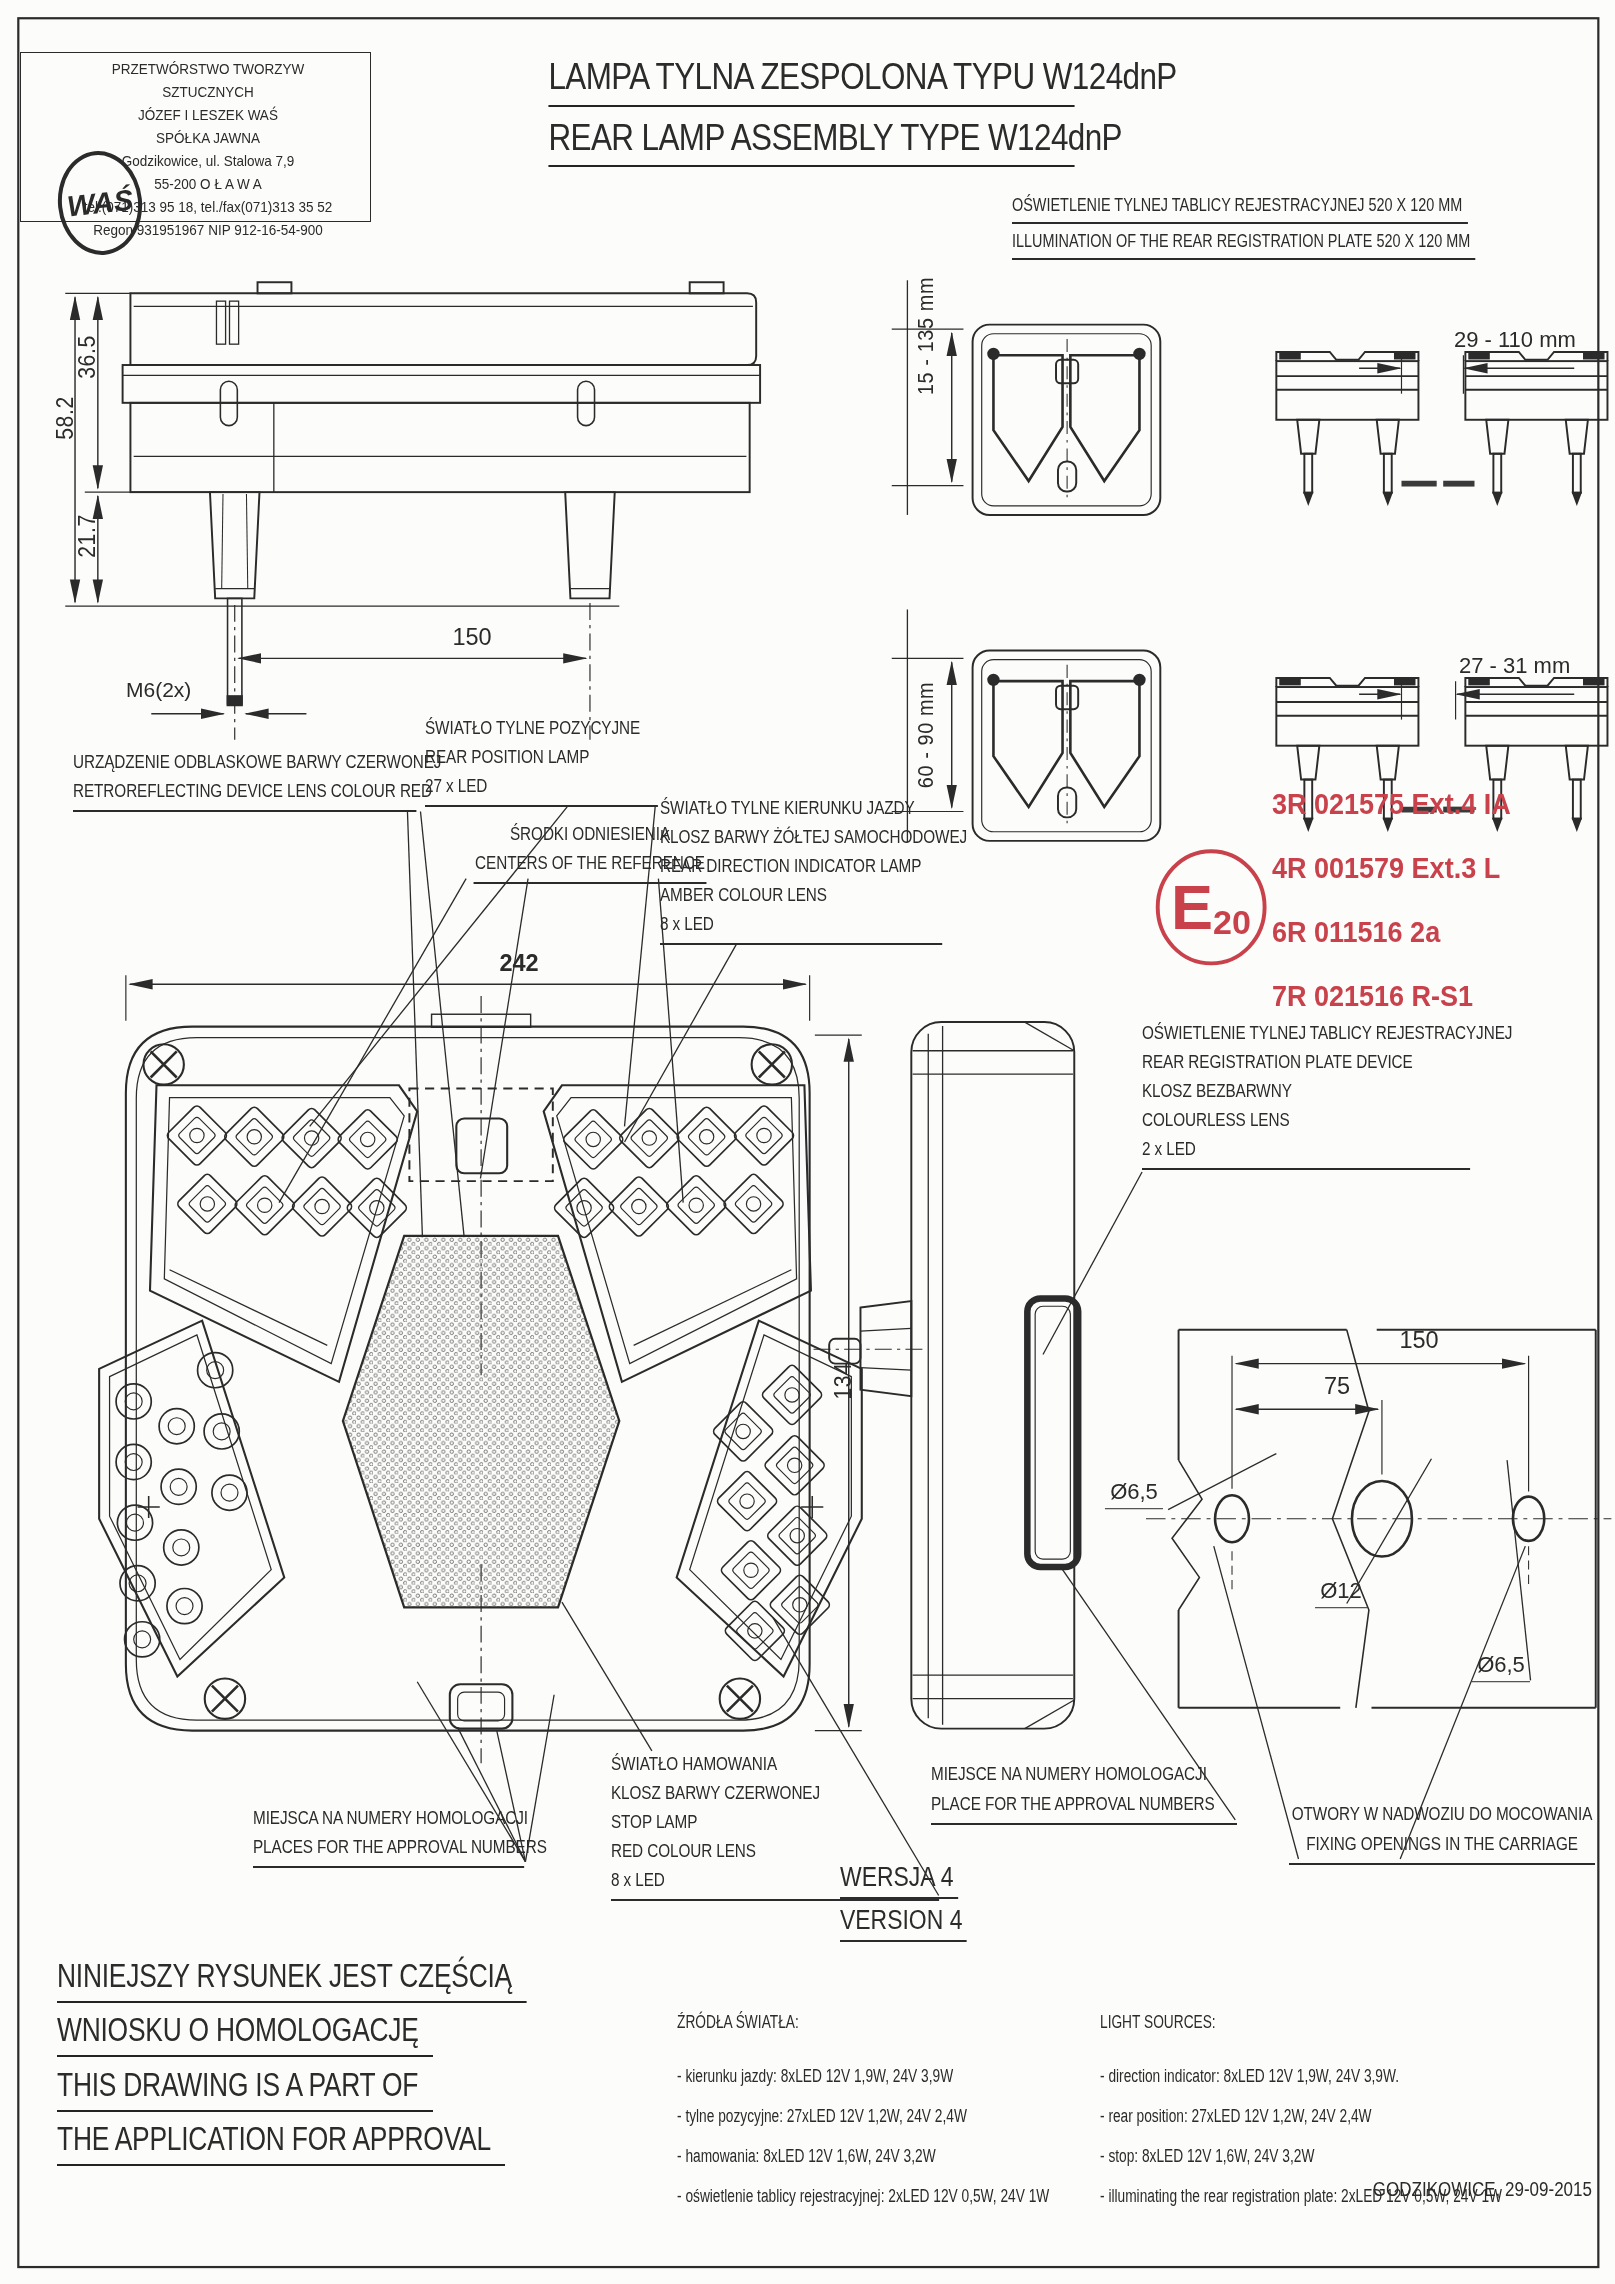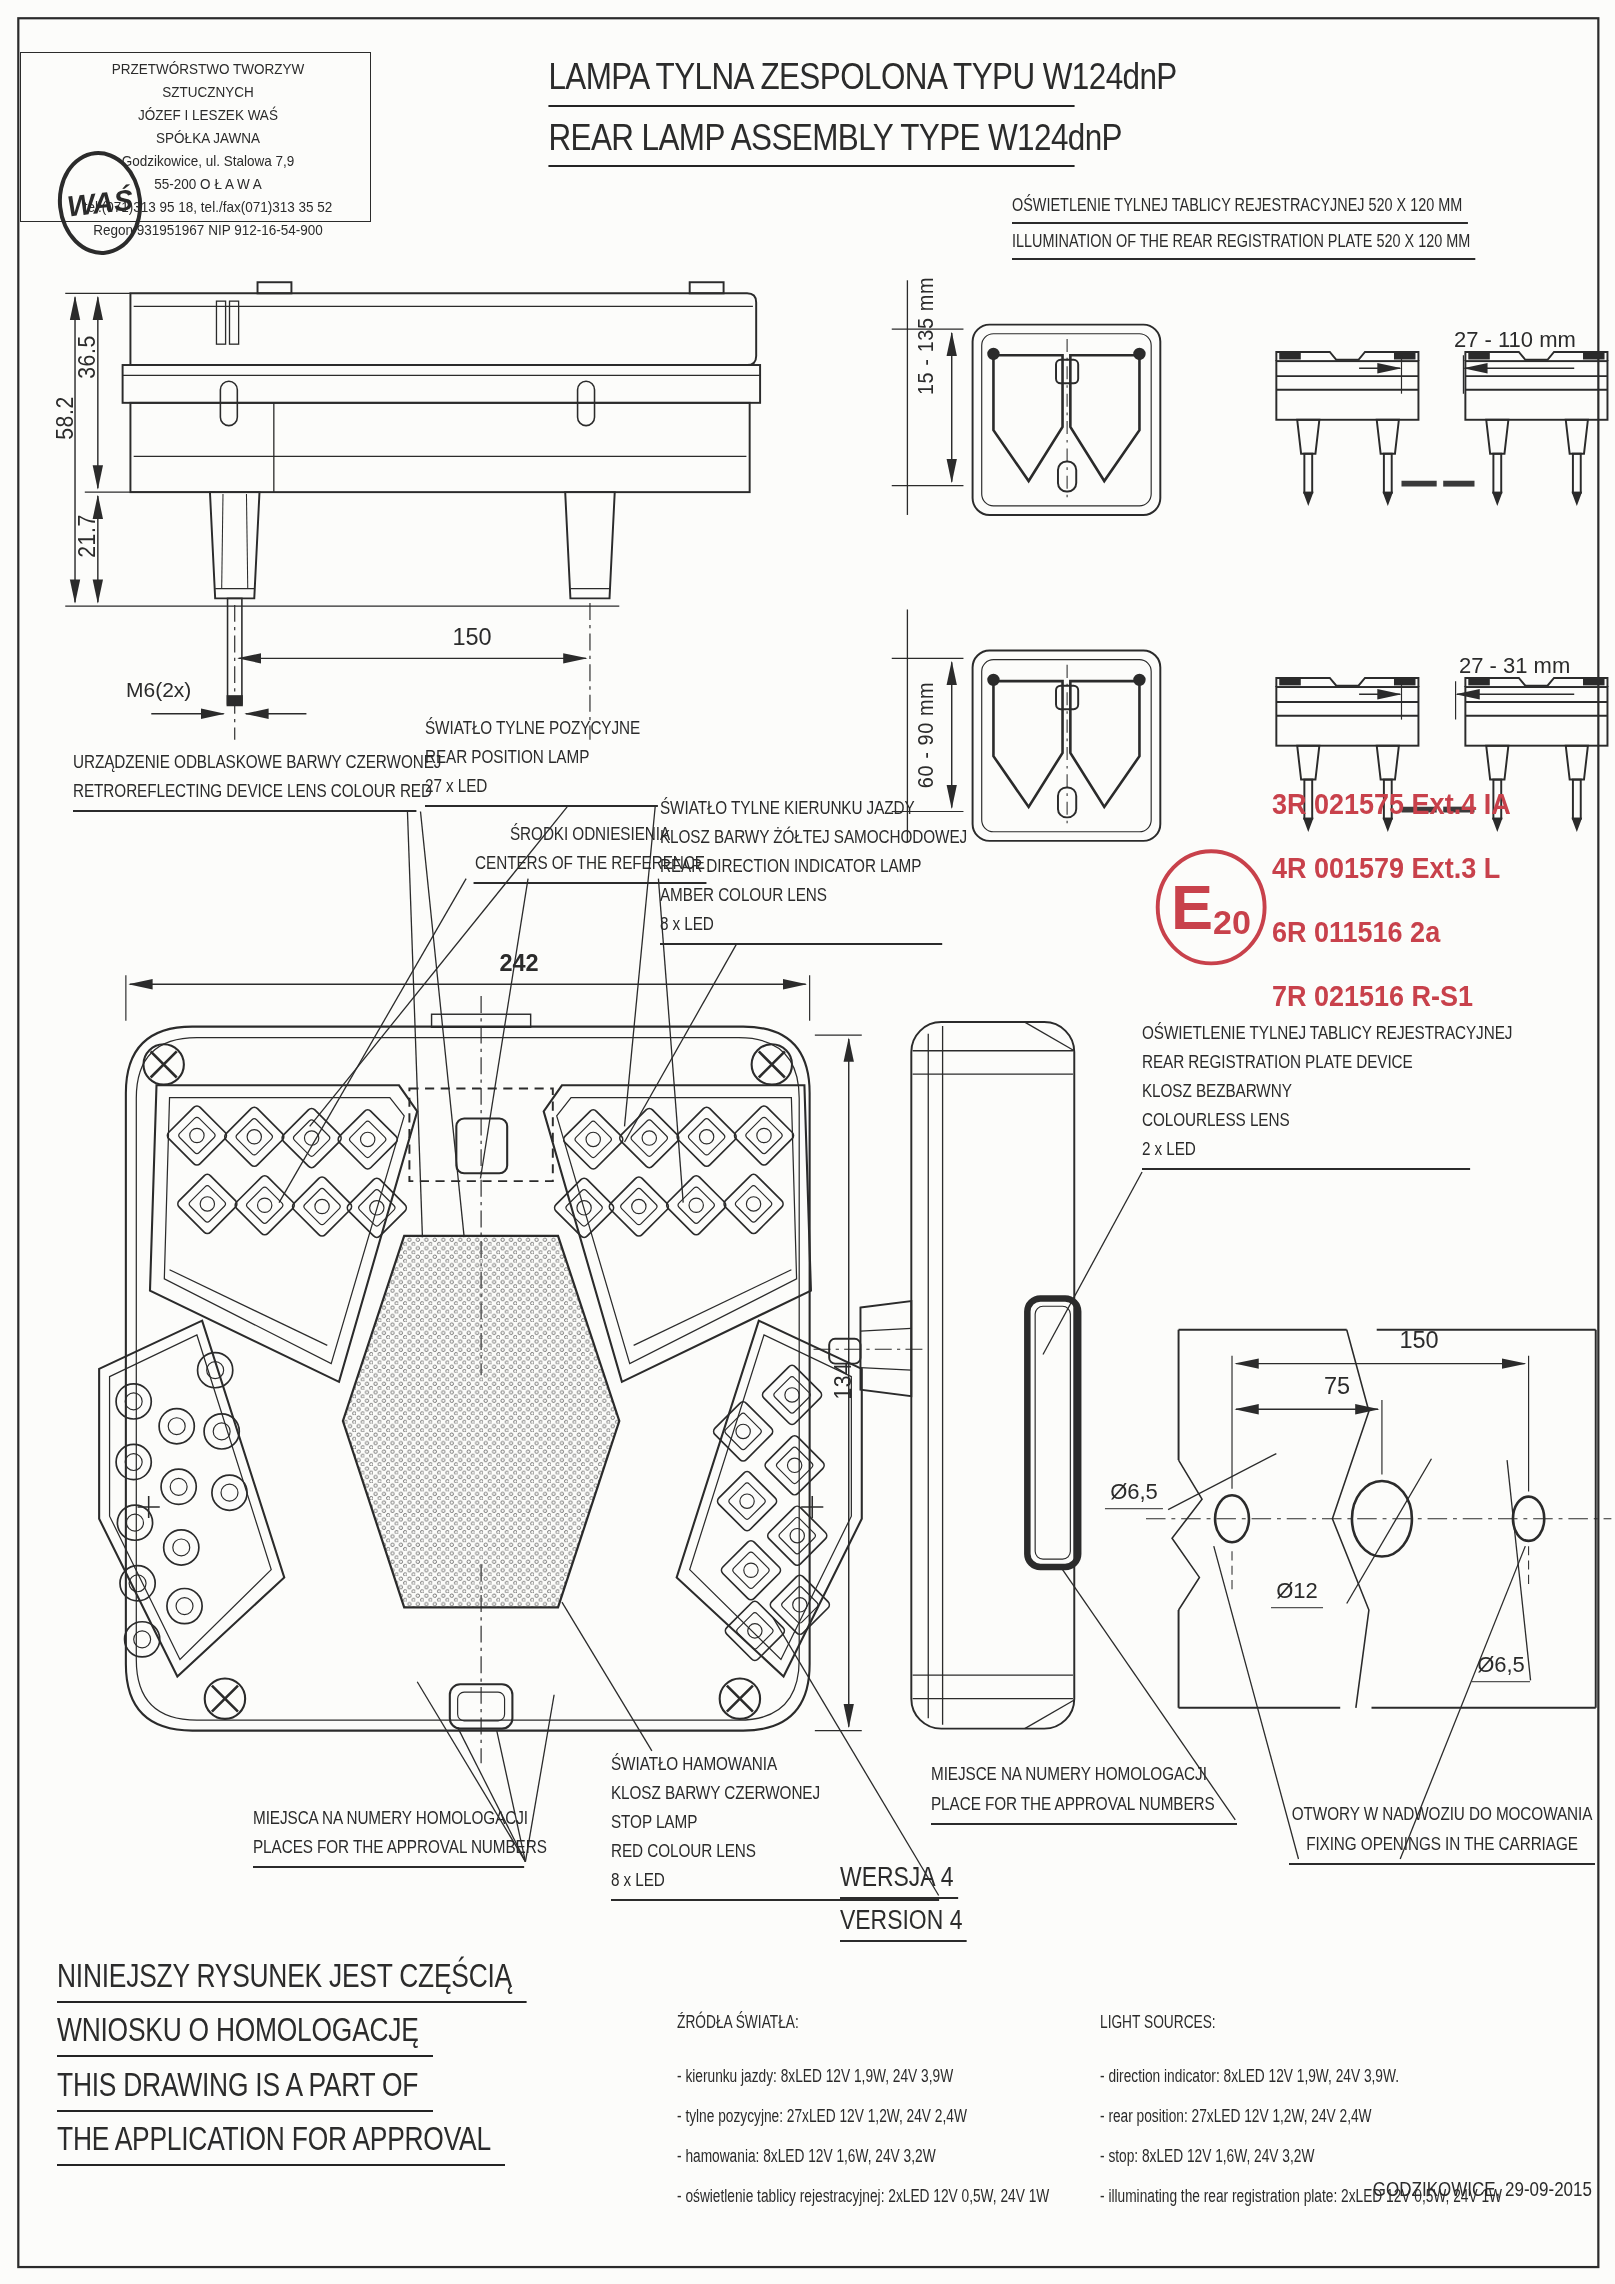--- a/index.html
+++ b/index.html
@@ -340,29 +340,29 @@
     <div class="ul" style="width:fit-content;padding-right:6.5px;border-bottom-width:2px;">OŚWIETLENIE TYLNEJ TABLICY REJESTRACYJNEJ 520 X 120 MM</div>
     <div class="ul" style="width:fit-content;padding-right:6.5px;margin-top:3.9px;">ILLUMINATION OF THE REAR REGISTRATION PLATE 520 X 120 MM</div>
   </div>
 
   <div class="rot" style="left:65px;top:418px;">58.2</div>
   <div class="rot" style="left:87px;top:357px;">36.5</div>
   <div class="rot" style="left:87px;top:536px;">21.7</div>
   <div class="abs dim ctr" style="left:432px;top:637px;position:absolute;">150</div>
   <div class="abs" style="left:126px;top:678px;font-size:21px;text-align:center;">M6(2x)</div>
   <div class="rot" style="left:926px;top:336px;font-size:22px;">15 - 135 mm</div>
-  <div class="abs" style="left:1454px;top:327px;font-size:22px;">27 - 110 mm</div>
+  <div class="abs" style="left:1454px;top:327px;font-size:22px;">29 - 110 mm</div>
   <div class="rot" style="left:926px;top:735px;font-size:22px;">60 - 90 mm</div>
   <div class="abs" style="left:1459px;top:653px;font-size:22px;">27 - 31 mm</div>
   <div class="abs dim ctr" style="left:479px;top:963px;position:absolute;font-weight:bold;">242</div>
   <div class="rot" style="left:843px;top:1381px;">134</div>
   <div class="abs dim ctr" style="left:1379px;top:1340px;position:absolute;">150</div>
   <div class="abs dim ctr" style="left:1297px;top:1386px;position:absolute;">75</div>
   <div class="dialbl" style="left:1134px;top:1494px;">Ø6,5</div>
-  <div class="dialbl" style="left:1297px;top:1593px;text-align:center;">Ø12</div>
+  <div class="dialbl" style="left:1341px;top:1593px;text-align:center;">Ø12</div>
   <div class="dialbl" style="left:1501px;top:1667px;">Ø6,5</div>
 
   <div class="emark">
     <span class="eb">E</span>
     <span class="es">20</span>
   </div>
   <div class="stamp" style="left:1272px;top:787px;">3R 021575 Ext.4 IA</div>
   <div class="stamp" style="left:1272px;top:851px;">4R 001579 Ext.3 L</div>
   <div class="stamp" style="left:1272px;top:915px;">6R 011516 2a</div>
   <div class="stamp" style="left:1272px;top:979px;">7R 021516 R-S1</div>

